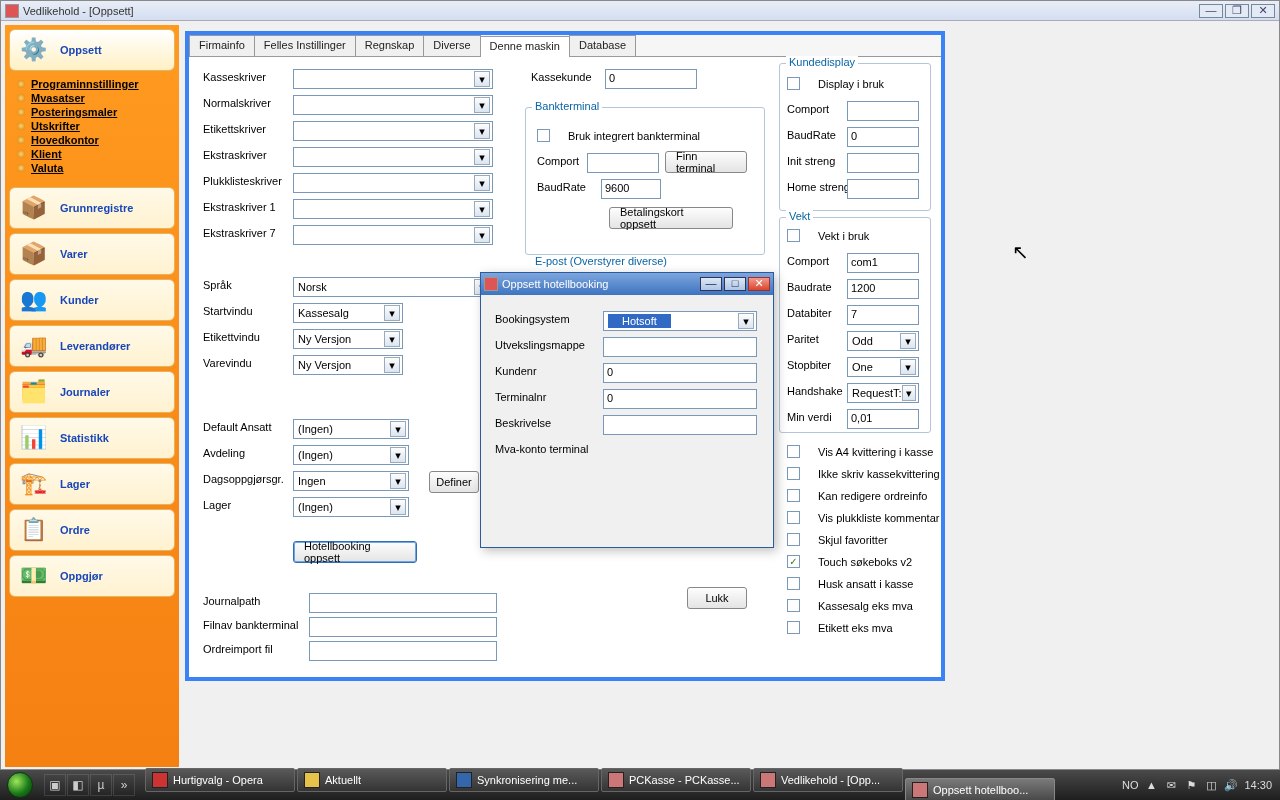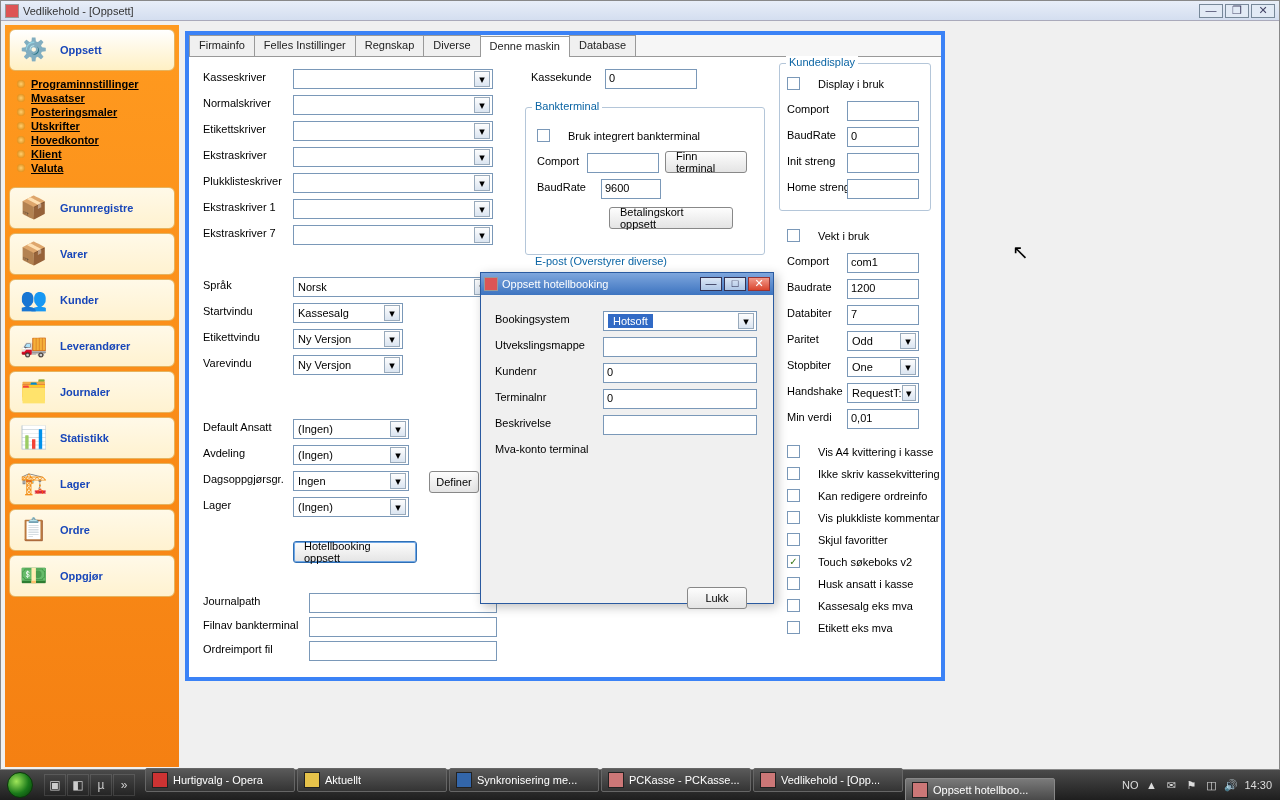--- a/index.html
+++ b/index.html
@@ -42,21 +42,21 @@
   .grp { position:absolute; border:1px solid #b4c6d9; border-radius:3px;}
   .grp .cap { position:absolute; top:-8px; left:6px; background:#fff; color:#0a64a4; padding:0 3px; }
 
   .chk { position:absolute; display:flex; align-items:center; gap:18px;}
   .chk .box { width:13px;height:13px;border:1px solid #7a98b8;background:#fff;display:flex;align-items:center;justify-content:center;color:#3a7a1a;font-size:10px;}
 
   
   .bottom-btns { position:absolute; left:184px; top:682px; width:760px; display:flex; justify-content:flex-end; gap:6px; }
 
   
-  .dialog { position:absolute; left:480px; top:272px; width:294px; height:332px; background:#f0f0f0; border:1px solid #2a5aa0; box-shadow: 3px 3px 10px rgba(0,0,0,0.25); z-index:10; }
+  .dialog { position:absolute; left:480px; top:272px; width:294px; height:276px; background:#f0f0f0; border:1px solid #2a5aa0; box-shadow: 3px 3px 10px rgba(0,0,0,0.25); z-index:10; }
   .dlg-title { height:22px; background:linear-gradient(#7ea6dd,#3d74c0); display:flex; align-items:center; justify-content:space-between; padding:0 3px;}
   .dlg-title .dt-left { display:flex;align-items:center;gap:4px;}
   .dlg-title .dt-text { color:#fff; }
   .dlg-wbtn { display:flex;gap:2px;}
   .dlg-wbtn div { width:22px;height:14px;border:1px solid #335;background:linear-gradient(#dce7f6,#aec6e6);text-align:center;line-height:11px;color:#224;}
   .dlg-wbtn .close { background:linear-gradient(#f29a8a,#d9452e); color:#fff; border-color:#933;}
   .dlg-body { position:relative; width:100%; height:calc(100% - 22px); background:#f0f0f0;}
 
   .tbl { position:absolute; border:1px solid #888; background:#a9a9a9; }
   .tbl table { border-collapse:collapse; background:#fff;}
@@ -304,20 +304,23 @@
         </div>
       <span class="lbl" style="left:598px;top:46px">Comport</span>
       <div class="inp" style="left:658px;top:44px;width:72px"></div>
       <span class="lbl" style="left:598px;top:72px">BaudRate</span>
       <div class="inp" style="left:658px;top:70px;width:72px"><span>0</span></div>
       <span class="lbl" style="left:598px;top:98px">Init streng</span>
       <div class="inp" style="left:658px;top:96px;width:72px"></div>
       <span class="lbl" style="left:598px;top:124px">Home streng</span>
       <div class="inp" style="left:658px;top:122px;width:72px"></div>
 
+      <div class="grp" style="left:590px;top:160px;width:152px;height:216px">
+        <span class="cap">Vekt</span>
+      </div>
       <div class="chk" style="left:598px;top:172px">
           <span class="box"></span>
           <span>Vekt i bruk</span>
         </div>
       <span class="lbl" style="left:598px;top:198px">Comport</span>
       <div class="inp" style="left:658px;top:196px;width:72px"><span>com1</span></div>
       <span class="lbl" style="left:598px;top:224px">Baudrate</span>
       <div class="inp" style="left:658px;top:222px;width:72px"><span>1200</span></div>
       <span class="lbl" style="left:598px;top:250px">Databiter</span>
       <div class="inp" style="left:658px;top:248px;width:72px"><span>7</span></div>
@@ -388,21 +391,21 @@
     </div>
     <div class="dlg-wbtn">
       <div>—</div>
       <div>□</div>
       <div class="close">✕</div>
     </div>
   </div>
   <div class="dlg-body">
     <span class="lbl" style="left:14px;top:18px">Bookingsystem</span>
     <div class="dd" style="left:122px;top:16px;width:154px">
-        <span style="background:#316ac5;color:#fff;padding:1px 5px">Hotsoft</span>
+        <span style="background:#316ac5;color:#fff;padding:1px 14px">Hotsoft</span>
         <span class="arr">▾</span>
       </div>
     <span class="lbl" style="left:14px;top:44px">Utvekslingsmappe</span>
     <div class="inp" style="left:122px;top:42px;width:154px"></div>
     <span class="lbl" style="left:14px;top:70px">Kundenr</span>
     <div class="inp" style="left:122px;top:68px;width:154px"><span>0</span></div>
     <span class="lbl" style="left:14px;top:96px">Terminalnr</span>
     <div class="inp" style="left:122px;top:94px;width:154px"><span>0</span></div>
     <span class="lbl" style="left:14px;top:122px">Beskrivelse</span>
     <div class="inp" style="left:122px;top:120px;width:154px"></div>

